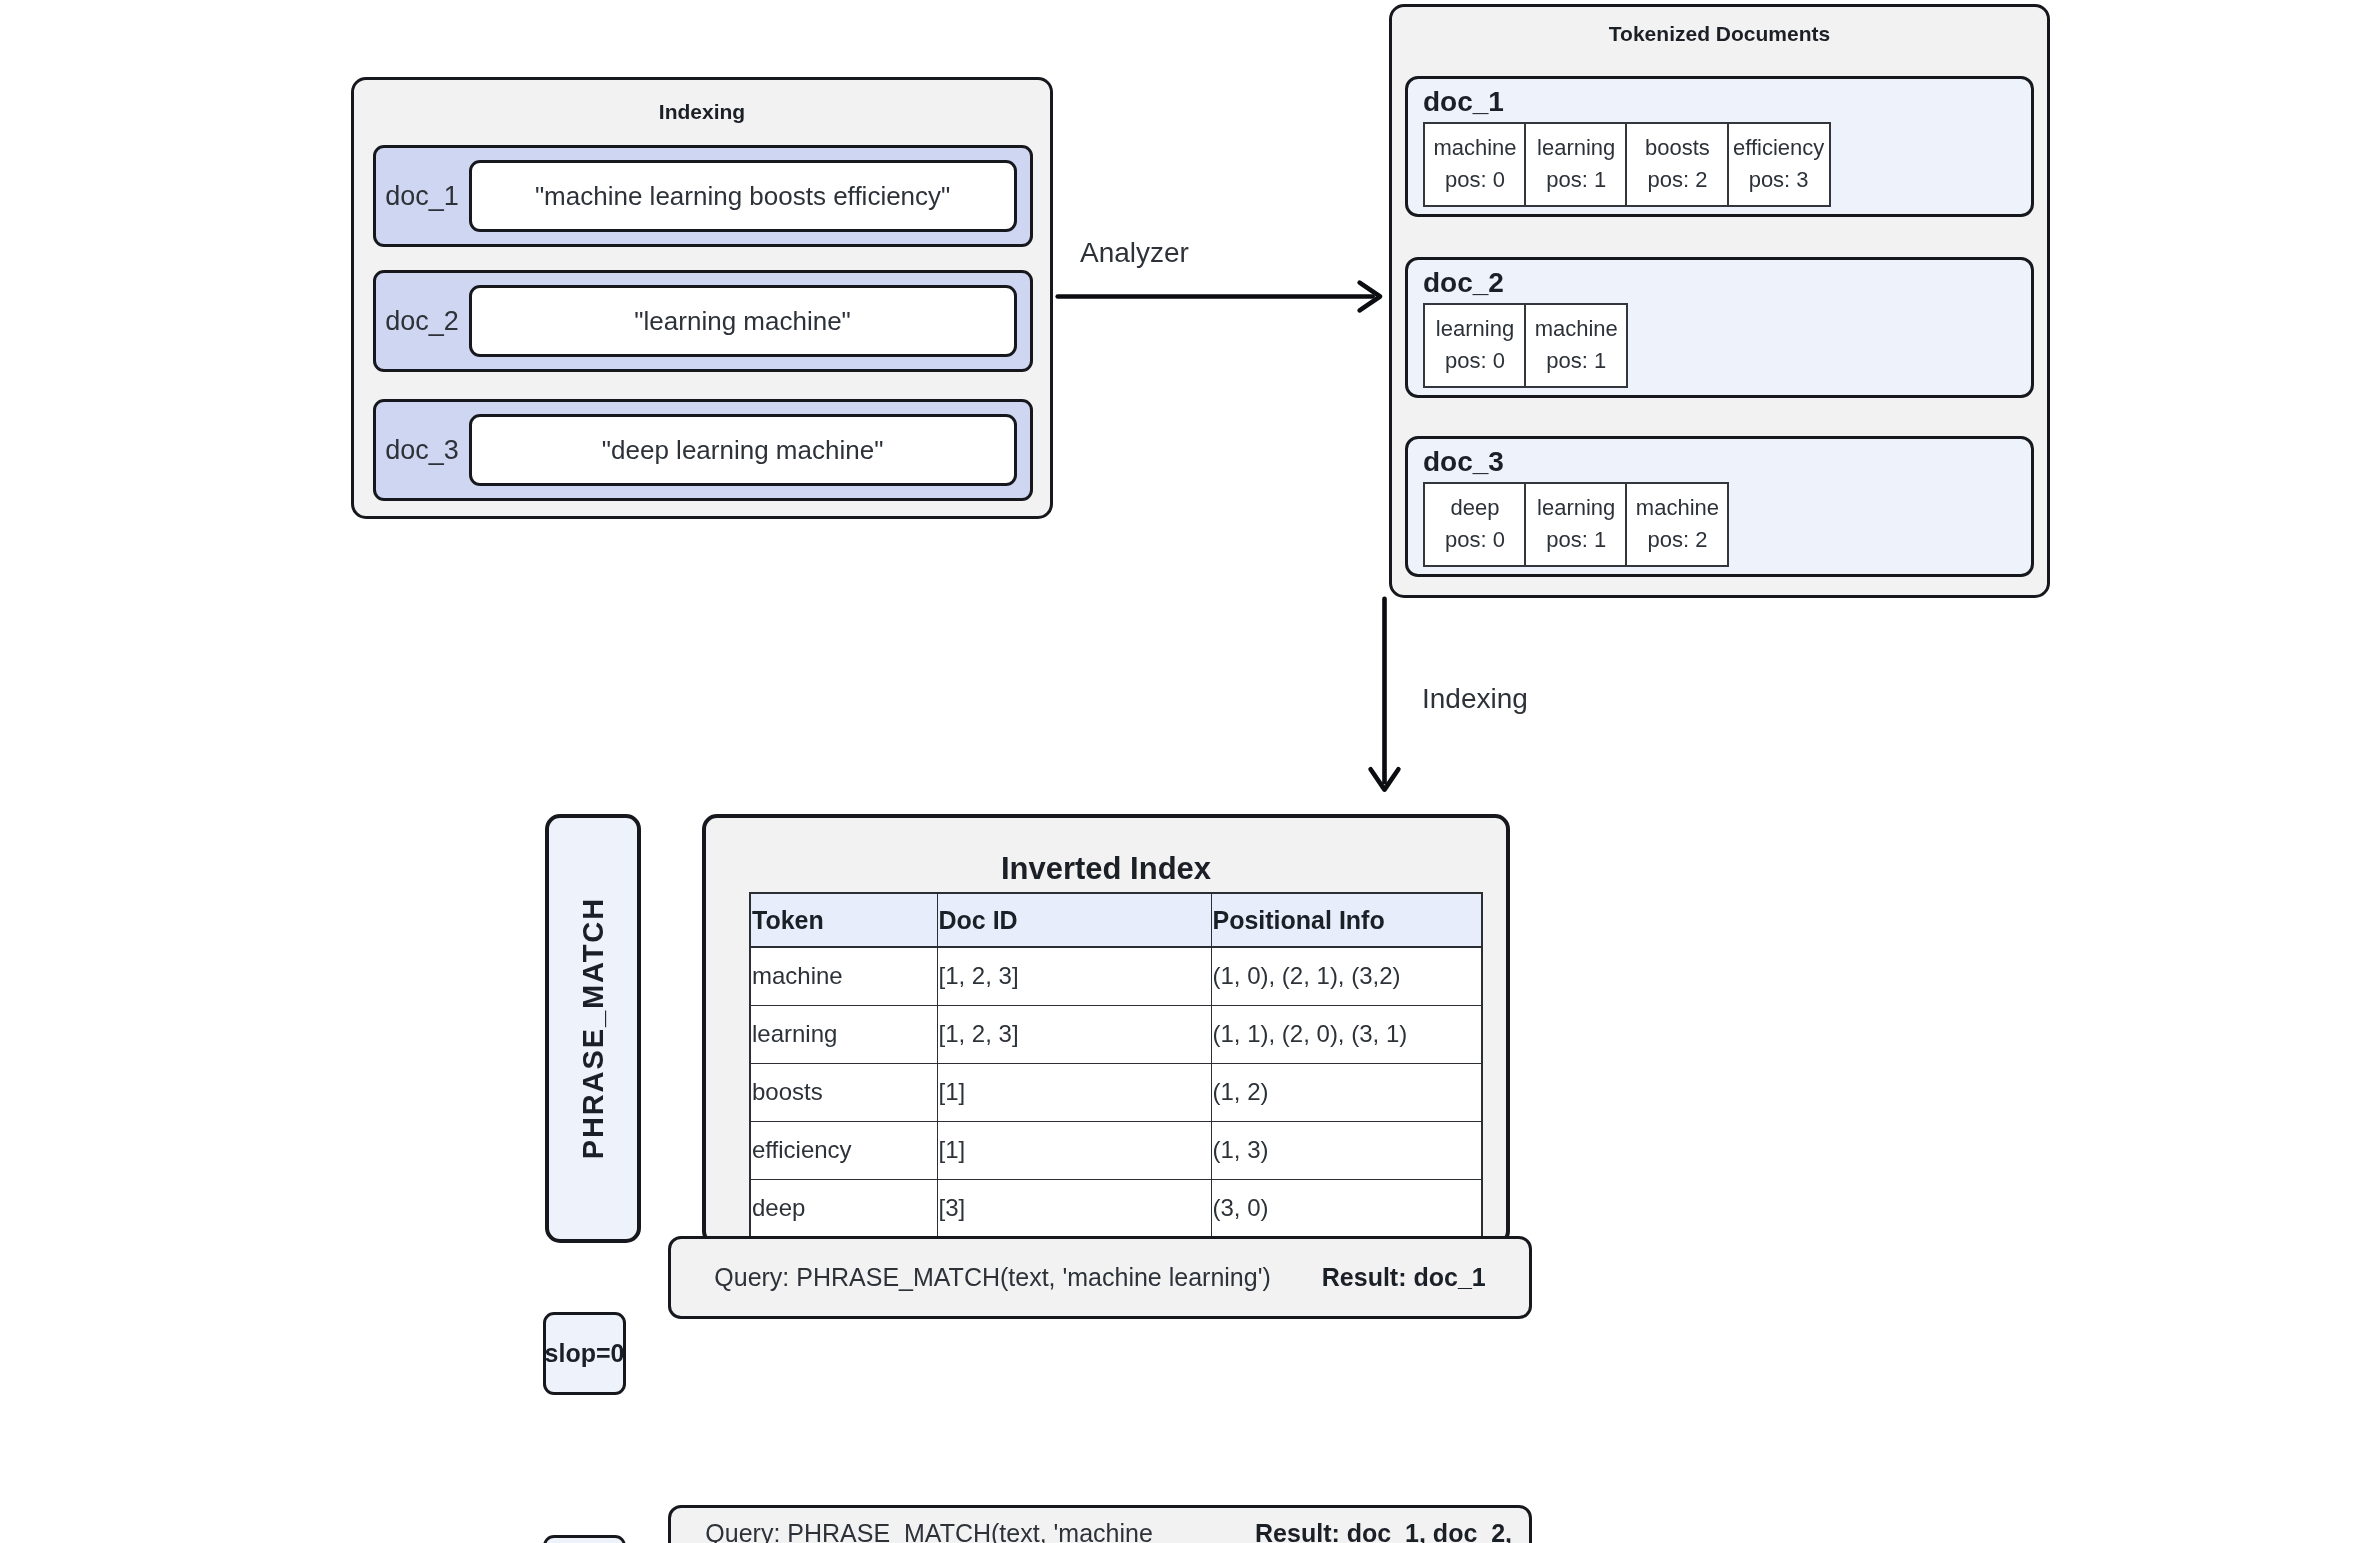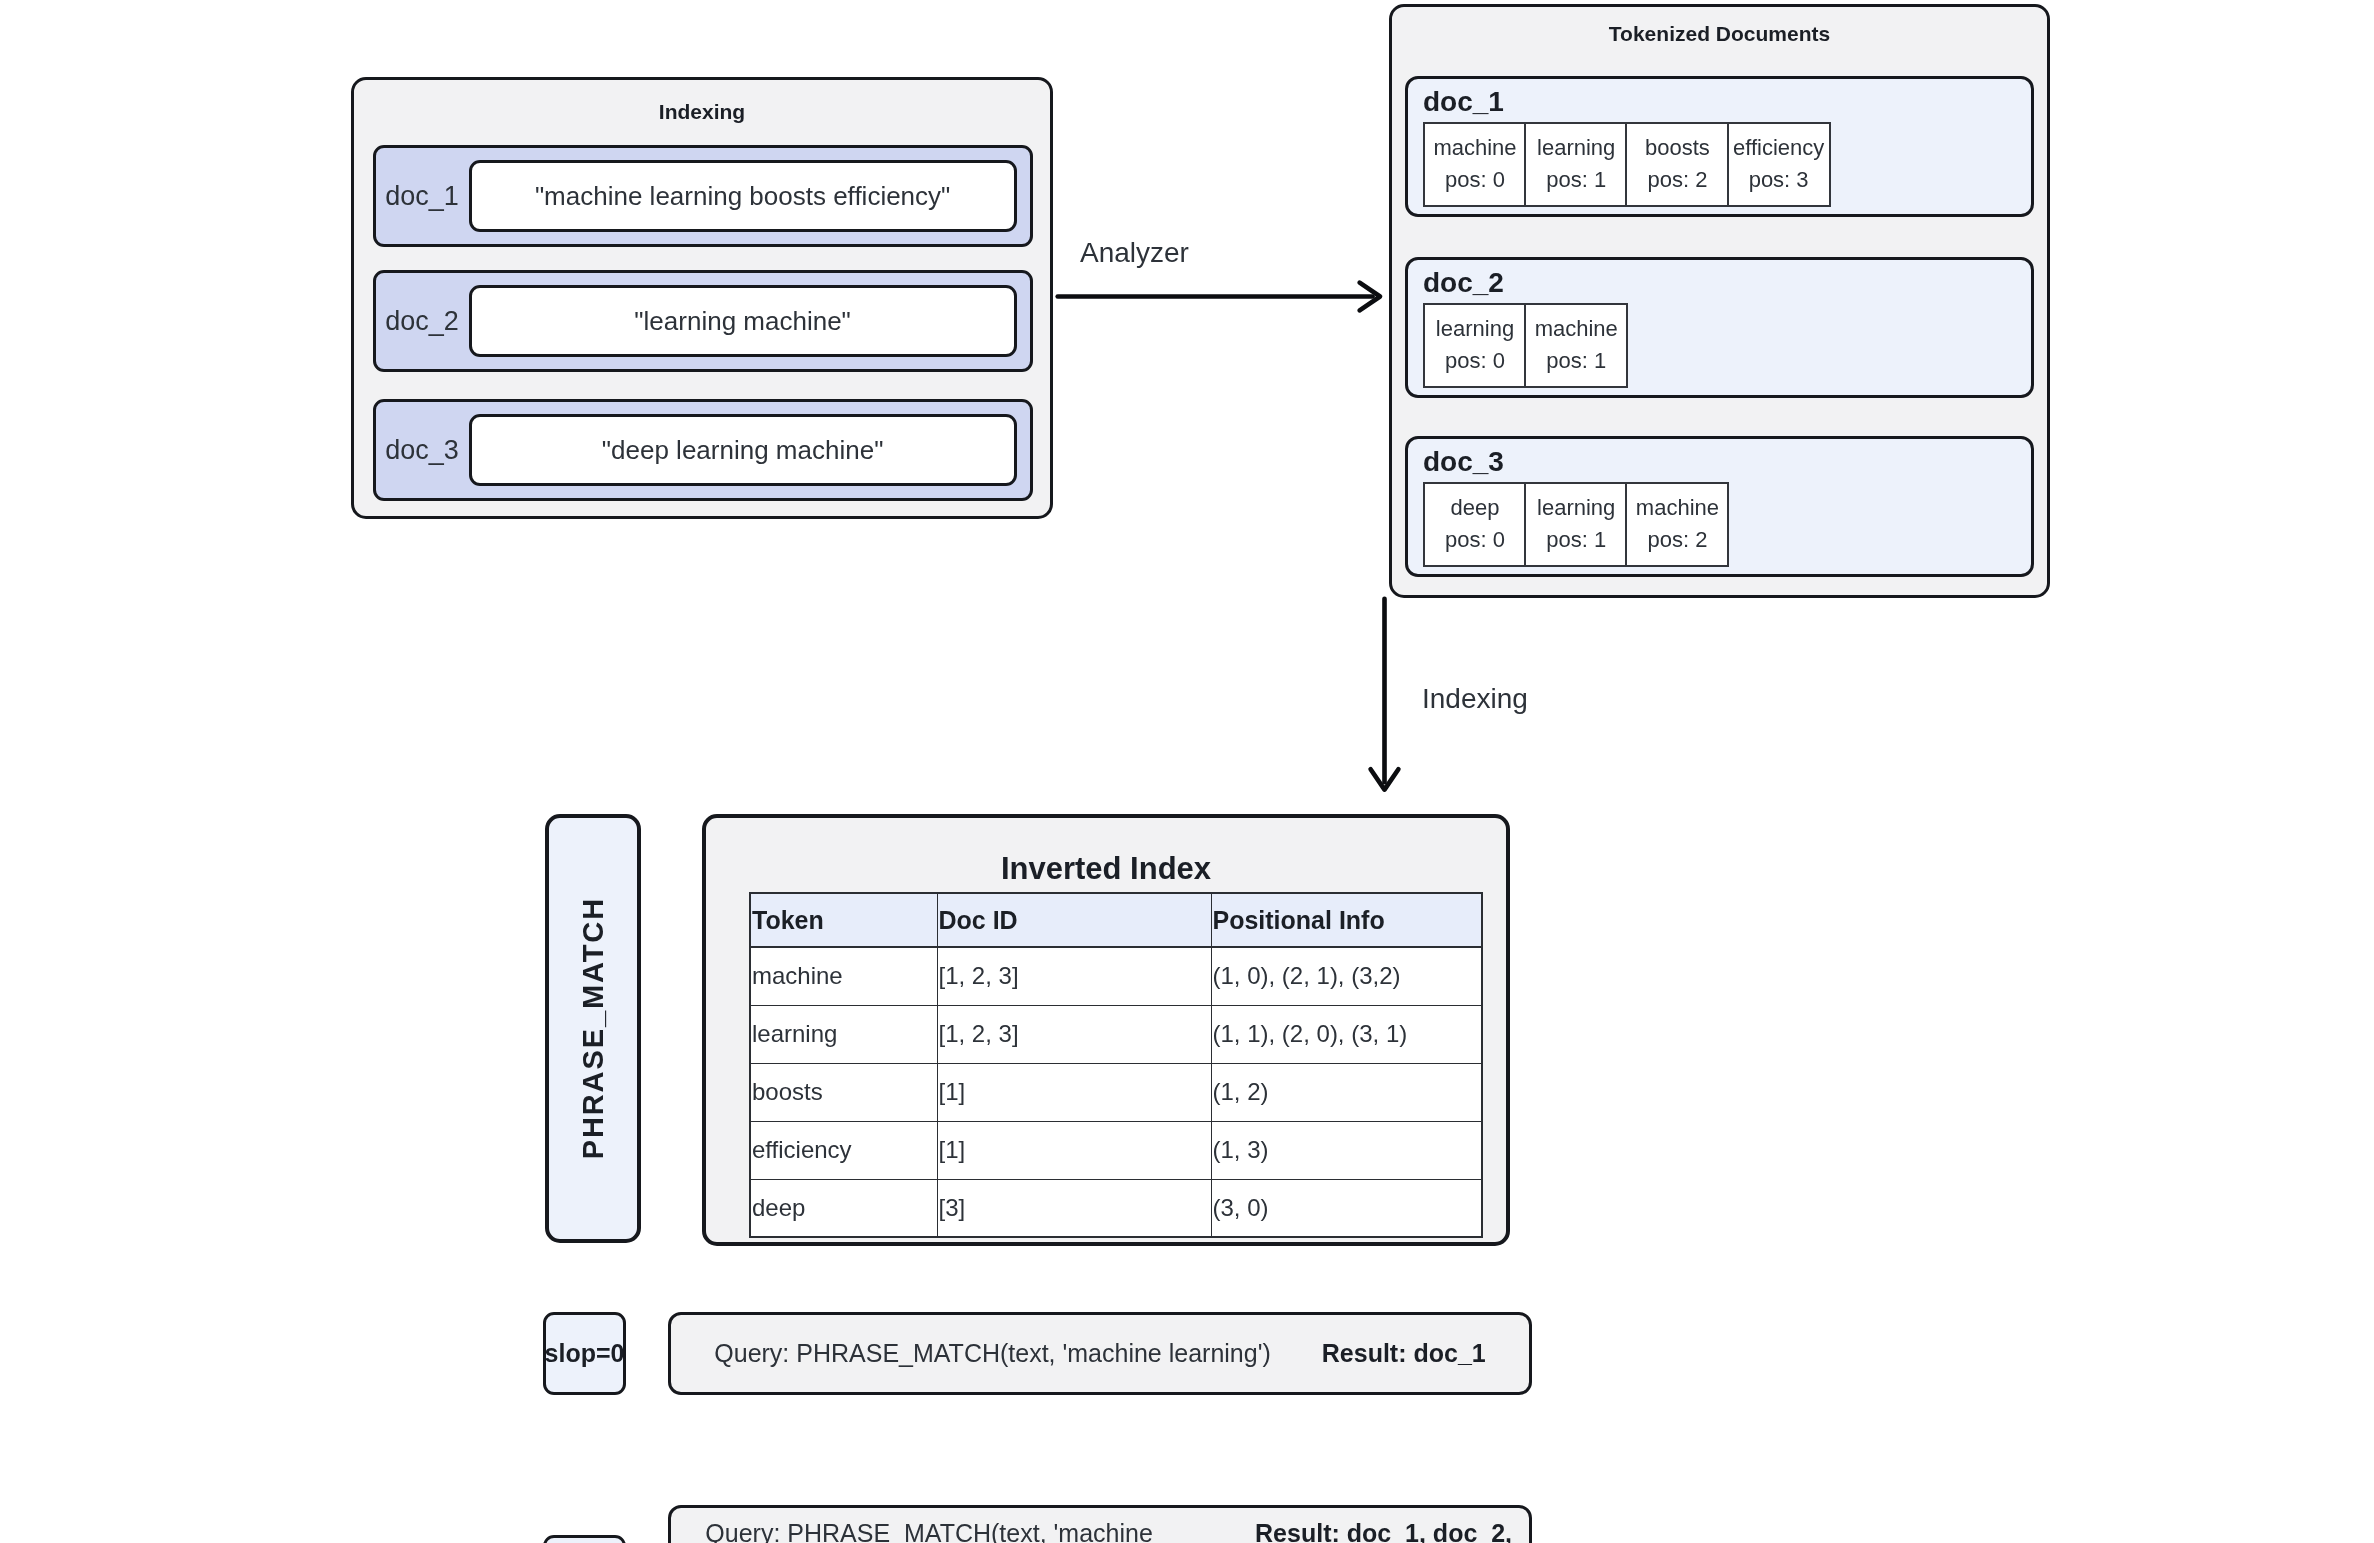--- a/index.html
+++ b/index.html
@@ -68,21 +68,21 @@
   .idx-table tr:last-child td{border-bottom-width:2.8px;}
 
   
   .slop-chip{position:absolute;left:543px;width:83px;height:83px;background:var(--light-blue);
              border:3.7px solid var(--line-dark);border-radius:11px;display:flex;align-items:center;
              justify-content:center;font-weight:bold;font-size:25px;color:var(--title-dark);}
   .slop-chip-1{top:1312px;} .slop-chip-2{top:1535px;}
   .query-box{position:absolute;left:668px;width:864px;height:83px;background:var(--panel-gray);
              border:3.7px solid var(--line-dark);border-radius:13px;display:flex;align-items:center;
              justify-content:center;font-size:25px;}
-  .query-box-1{top:1312px;} .query-box-2{top:1505px;height:85px;text-align:center;}
+  .query-box-1{top:1236px;} .query-box-2{top:1505px;height:85px;text-align:center;}
   .query-box .result{font-weight:bold;margin-left:51px;color:var(--title-dark);}
 </style>
 </head>
 <body>
 
 <div class="canvas">
 
   <section class="panel documents-panel">
     <div class="panel-title">Indexing</div>
 

